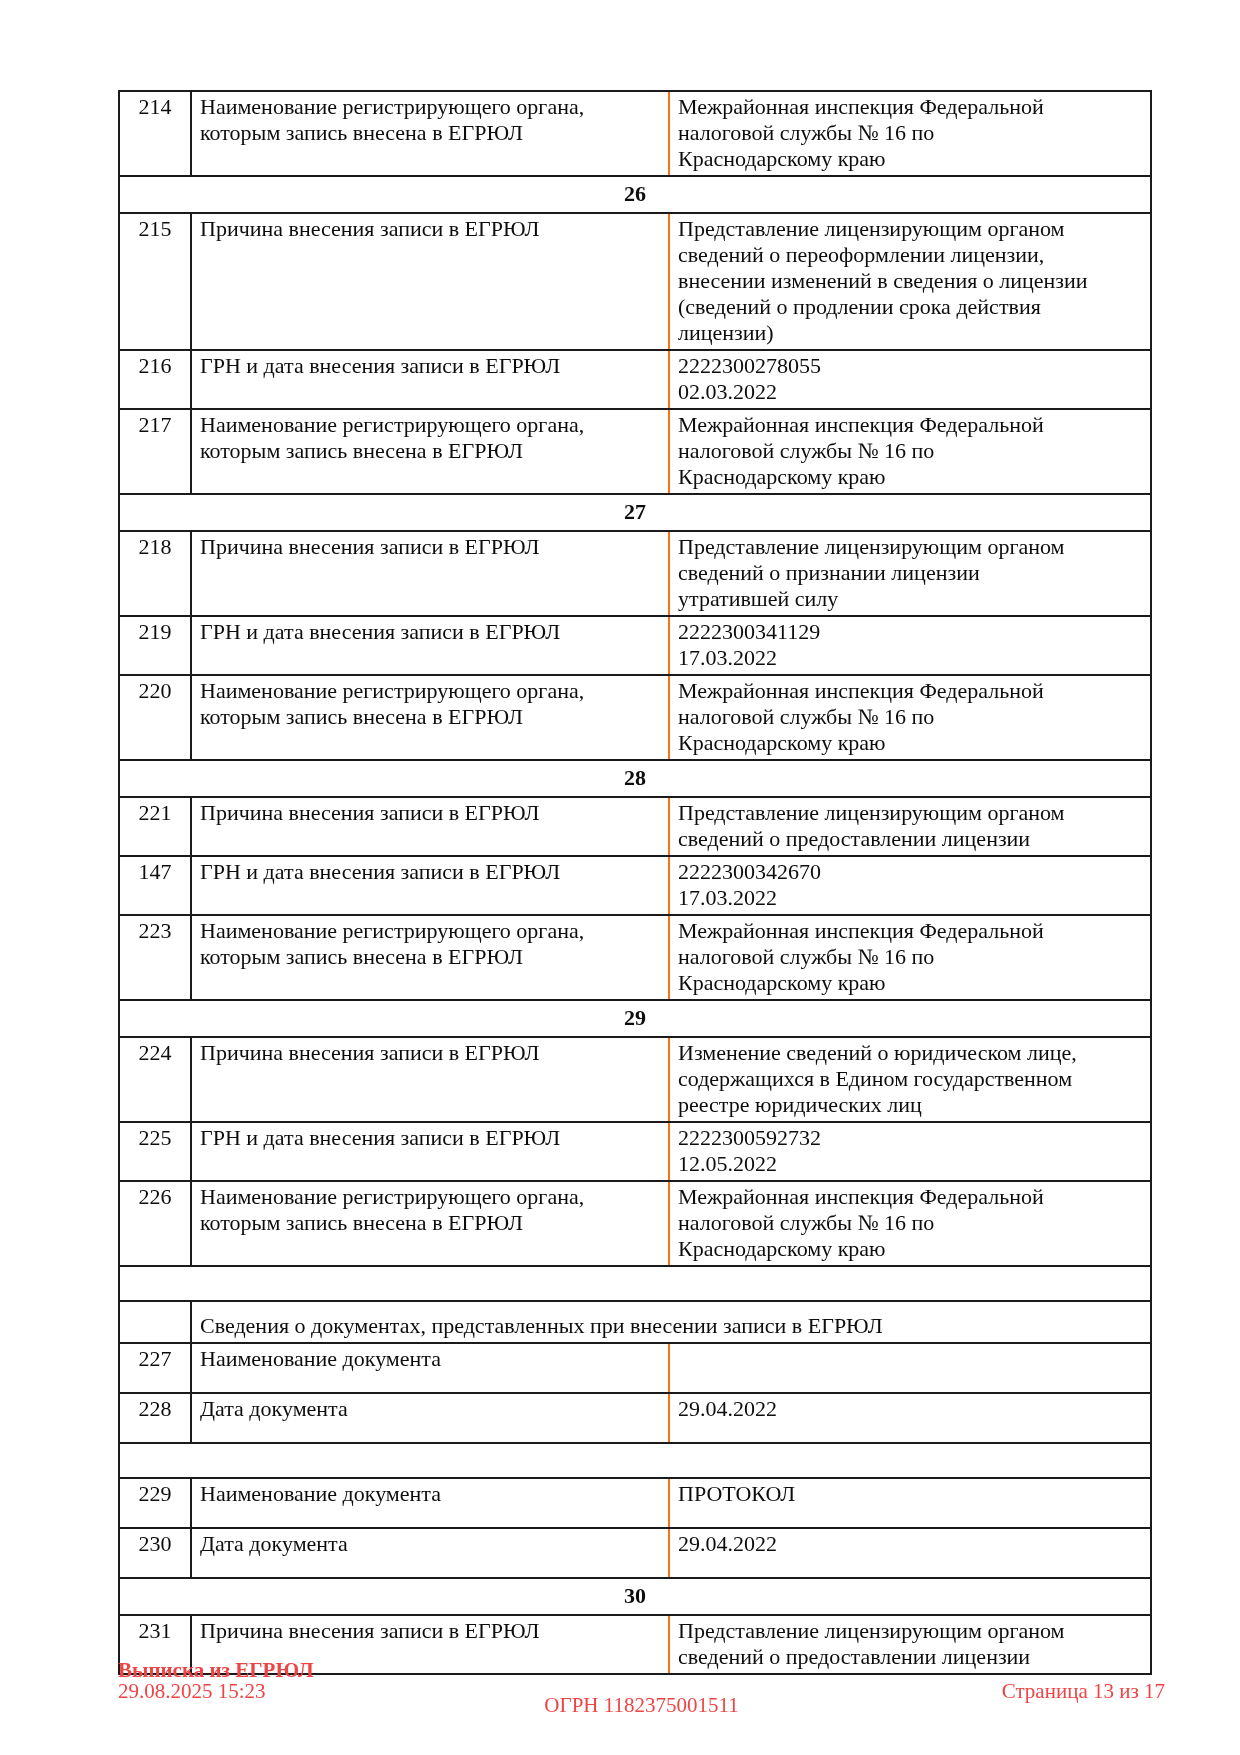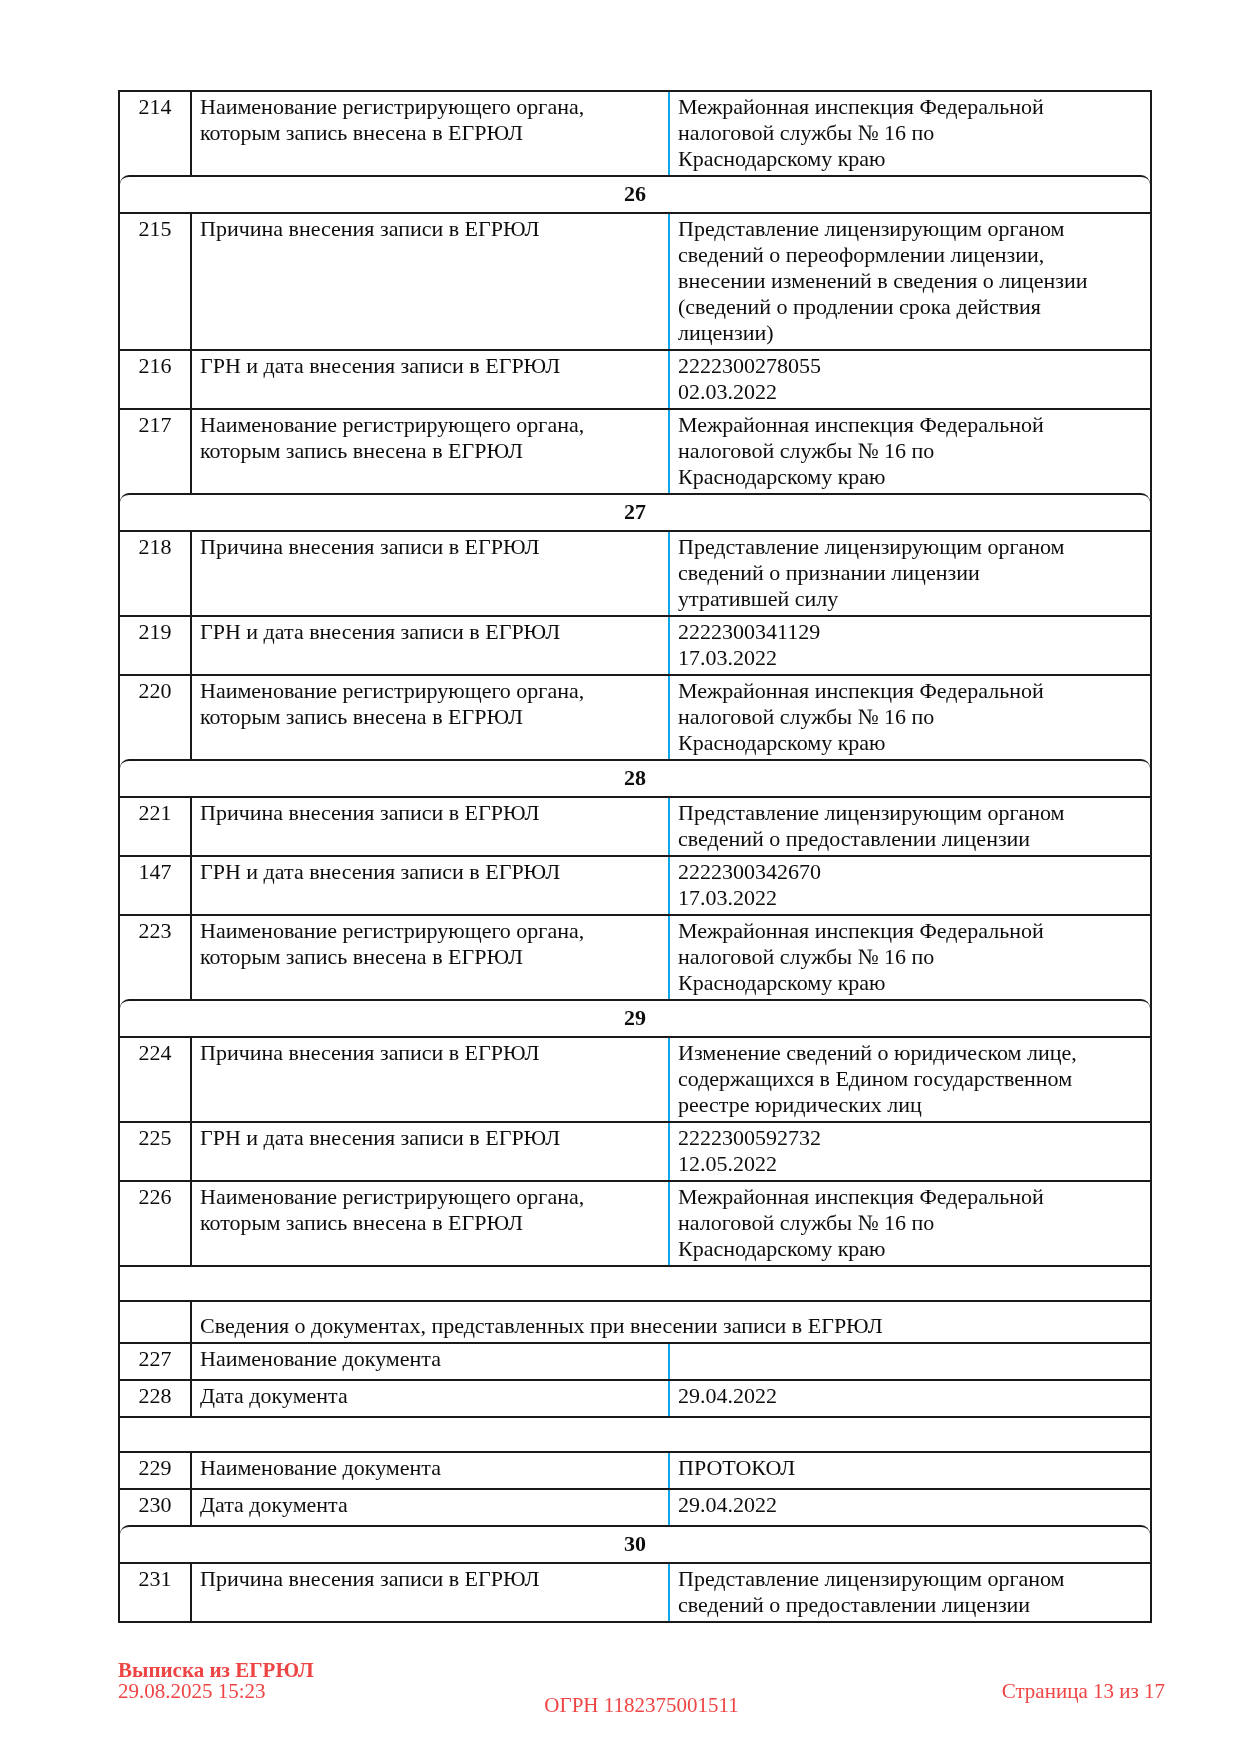--- a/index.html
+++ b/index.html
@@ -21,42 +21,41 @@
     border: 2px solid #1a1a1a;
     font-size: 22px;
     line-height: 26px;
   }
   .t-row { display: flex; border-top: 2px solid #1a1a1a; background: #ffffff; }
   .t-row:first-child { border-top: none; }
   .c-num {
     flex: 0 0 72px; width: 72px;
     border-right: 2px solid #1a1a1a;
     text-align: center;
-    padding: 2px 2px 7px;
+    padding: 2px 2px 20px;
     box-sizing: border-box;
   }
   .c-field {
     flex: 0 0 478px; width: 478px;
-    border-right: 2px solid #0ea5e9;
+    border-right: 2px solid #f97316;
     padding: 2px 6px 3px 8px;
     box-sizing: border-box;
     white-space: pre-line;
   }
   .c-value {
     flex: 1 1 auto;
     padding: 2px 6px 3px 8px;
     box-sizing: border-box;
     white-space: pre-line;
   }
   .t-section {
     display: block;
     text-align: center;
     font-weight: bold;
     padding: 4px 0 5px;
-    border-radius: 9px;
   }
   .t-empty { height: 33px; }
   .c-span {
     flex: 1 1 auto;
     padding: 11px 6px 3px 8px;
     box-sizing: border-box;
   }
   .footer {
     position: absolute;
     left: 118px;

